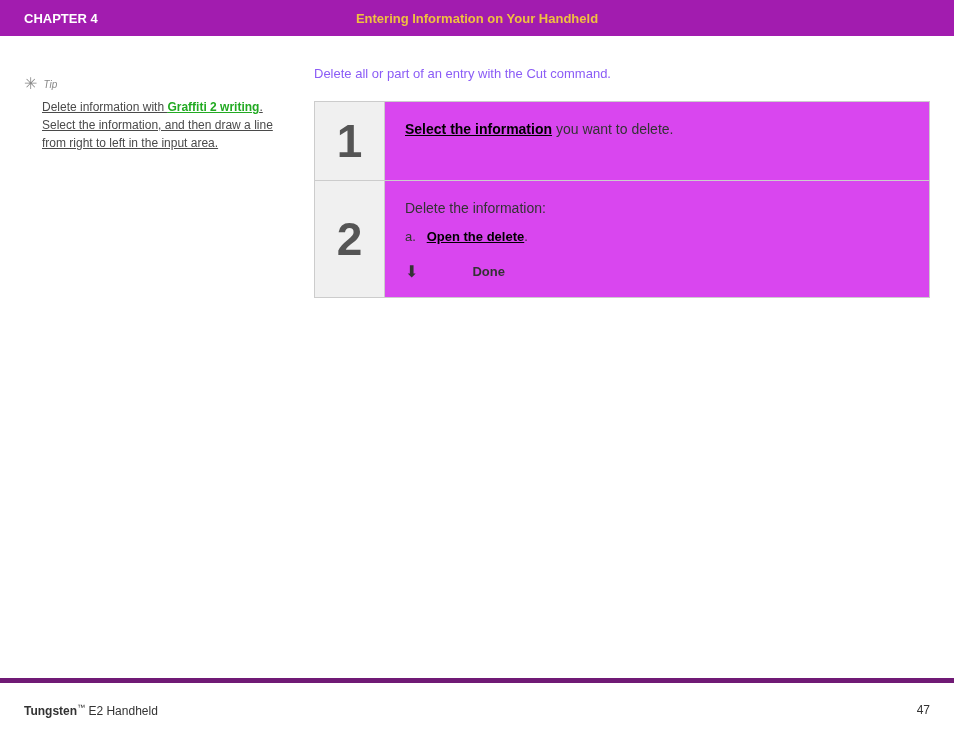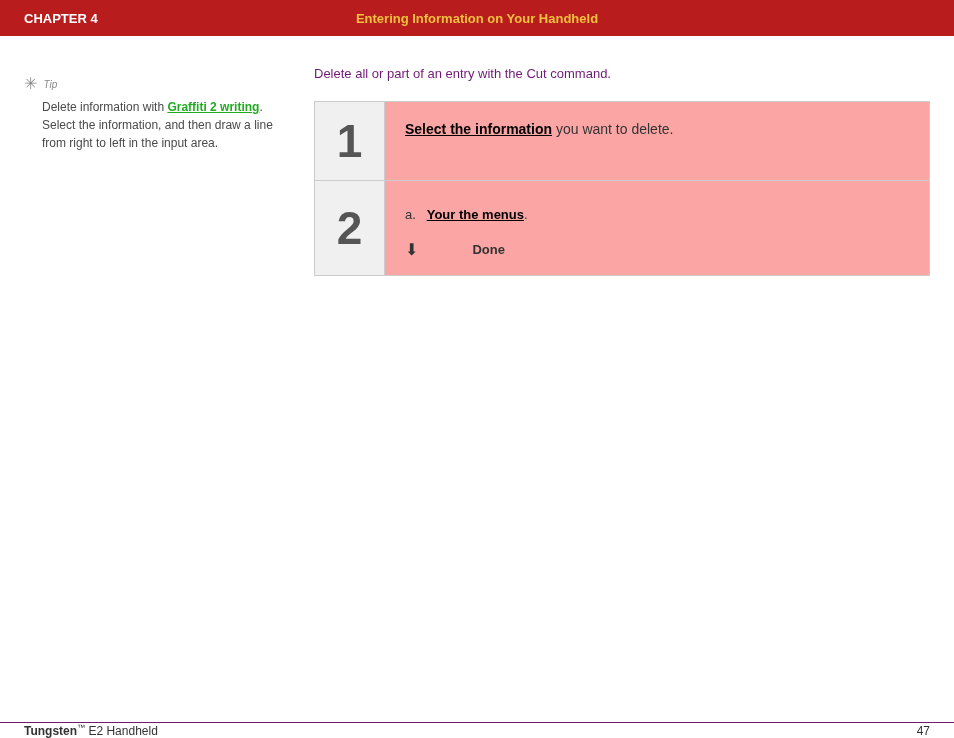--- a/index.html
+++ b/index.html
@@ -8,21 +8,21 @@
       width: 954px;
       height: 738px;
       font-family: Arial, Helvetica, sans-serif;
       background: #ffffff;
       overflow: hidden;
       position: relative;
     }
 
     
     .header {
-      background-color: #b91c1c;
+      background-color: #a21caf;
       height: 36px;
       display: flex;
       align-items: center;
       padding: 0 24px;
     }
     .header-chapter {
       color: #ffffff;
       font-size: 13px;
       font-weight: bold;
       min-width: 200px;
@@ -65,20 +65,21 @@
     .tip-label {
       color: #888;
       font-size: 10px;
       font-style: italic;
     }
     .tip-body {
       font-size: 12px;
       color: #4a4a4a;
       line-height: 1.5;
       padding-left: 18px;
+      text-decoration: underline;
     }
     .tip-link {
       color: #22aa22;
       text-decoration: underline;
       font-weight: bold;
     }
 
     
     .content-area {
       flex: 1;
@@ -86,21 +87,21 @@
 
     .section-title {
       font-size: 22px;
       font-weight: bold;
       color: #222;
       margin-bottom: 8px;
     }
 
     .section-intro {
       font-size: 13px;
-      color: #701a75;
+      color: #8b5cf6;
       margin-bottom: 20px;
     }
 
     
     .steps-table {
       border: 1px solid #cccccc;
       border-collapse: collapse;
       width: 100%;
     }
 
@@ -125,21 +126,21 @@
     .step-number {
       font-size: 46px;
       font-weight: bold;
       color: #555;
       line-height: 1;
     }
 
     .step-content-cell {
       flex: 1;
       padding: 16px 20px;
-      background: #fca5a5;
+      background: #d946ef;
     }
 
     .step-text {
       font-size: 14px;
       color: #333;
       line-height: 1.6;
     }
     .step-link {
       text-decoration: underline;
       color: #000;
@@ -169,25 +170,25 @@
       color: #333;
       margin-left: 48px;
     }
 
     
     .footer {
       position: absolute;
       bottom: 0;
       left: 0;
       right: 0;
-      border-top: 1px solid #701a75;
-      padding: 0 24px;
+      border-top: 5px solid #701a75;
+      padding: 20px 24px;
       display: flex;
       justify-content: space-between;
-      align-items: flex-end;
+      align-items: flex-start;
     }
     .footer-brand {
       font-size: 12px;
       color: #333;
     }
     .footer-brand strong {
       font-weight: bold;
     }
     .footer-brand sup {
       font-size: 8px;
@@ -232,23 +233,24 @@
             <span> you want to delete.</span>
           </span>
         </div>
       </div>
 
       <div class="step-row">
         <div class="step-number-cell">
           <span class="step-number">2</span>
         </div>
         <div class="step-content-cell">
+          <div class="step-text">Delete the information:</div>
           <div class="step-sub">
             <span>a.&nbsp;&nbsp;</span>
-            <a class="step-link">Your the menus</a><span>.</span>
+            <a class="step-link">Open the delete</a><span>.</span>
           </div>
           <div class="done-row">
             <span class="done-icon">⬇</span>
             <span class="done-text">Done</span>
           </div>
         </div>
       </div>
 
     </div>
   </div>

